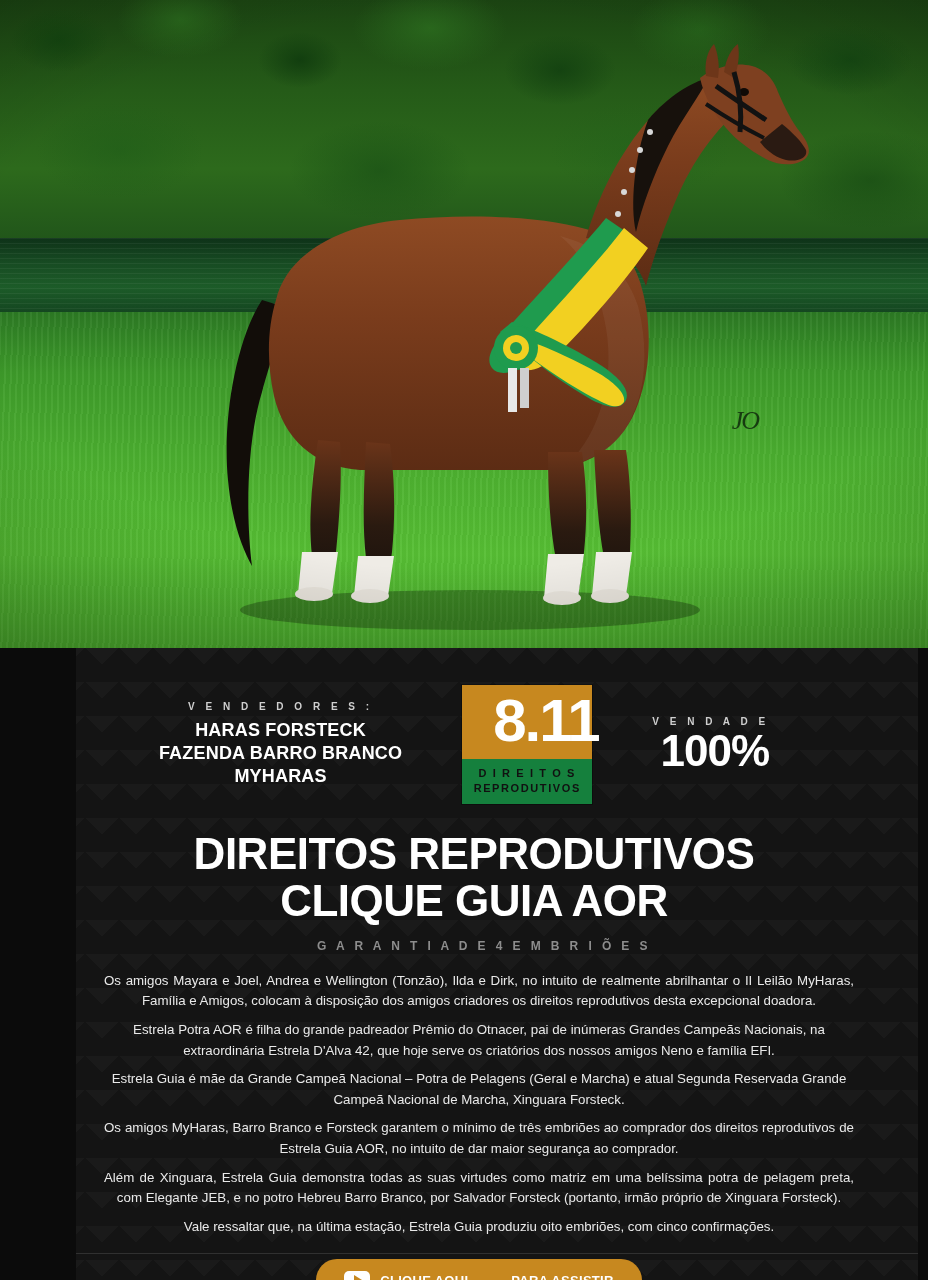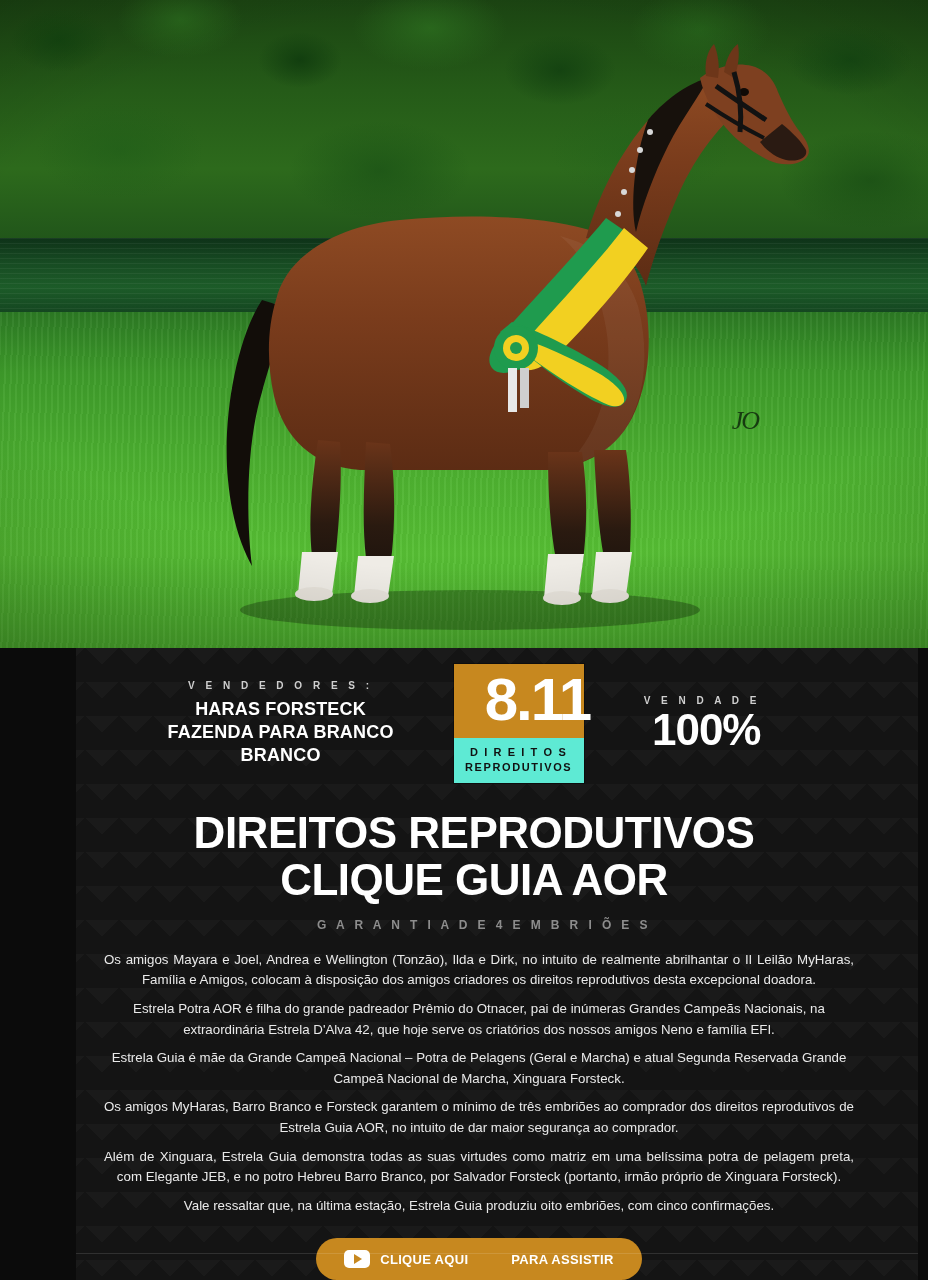--- a/index.html
+++ b/index.html
@@ -141,21 +141,21 @@
     position: absolute; right: 0; top: 0; width: 10px; height: 632px;
     background: #0b0b0b;
   }
 
   .head-row {
     position: relative;
     display: flex;
     align-items: center;
     justify-content: center;
     gap: 60px;
-    padding-top: 16px;
+    padding-top: 37px;
   }
   .sellers { text-align: center; }
   .sellers .kicker {
     font-size: 10px;
     letter-spacing: 4px;
     color: #cfcfcf;
     margin-bottom: 7px;
     font-weight: bold;
   }
   .sellers .name {
@@ -177,21 +177,21 @@
   .rights-box .big {
     font-size: 60px;
     line-height: 1;
     font-weight: bold;
     color: #fff;
     letter-spacing: -2px;
     padding-bottom: 8px;
     margin-left: 31px;
   }
   .rights-box .sub {
-    background: #5eead4;
+    background: #15803d;
     color: #111;
     font-size: 11px;
     font-weight: bold;
     letter-spacing: 1.6px;
     line-height: 1.35;
     padding: 7px 4px 8px;
   }
 
   .sale { text-align: right; }
   .sale .kicker {
@@ -411,22 +411,22 @@
     <div class="vignette"></div>
   </div>
 
   <div class="panel">
 
     <div class="head-row">
 
       <div class="sellers">
         <div class="kicker">V E N D E D O R E S :</div>
         <div class="name">HARAS FORSTECK</div>
-        <div class="name">FAZENDA PARA BRANCO</div>
-        <div class="name">BRANCO</div>
+        <div class="name">FAZENDA BARRO BRANCO</div>
+        <div class="name">MYHARAS</div>
       </div>
 
       <div class="rights-box">
         <div class="big">8.11</div>
         <div class="sub">
           <div>D I R E I T O S</div>
           <div>REPRODUTIVOS</div>
         </div>
       </div>
 

